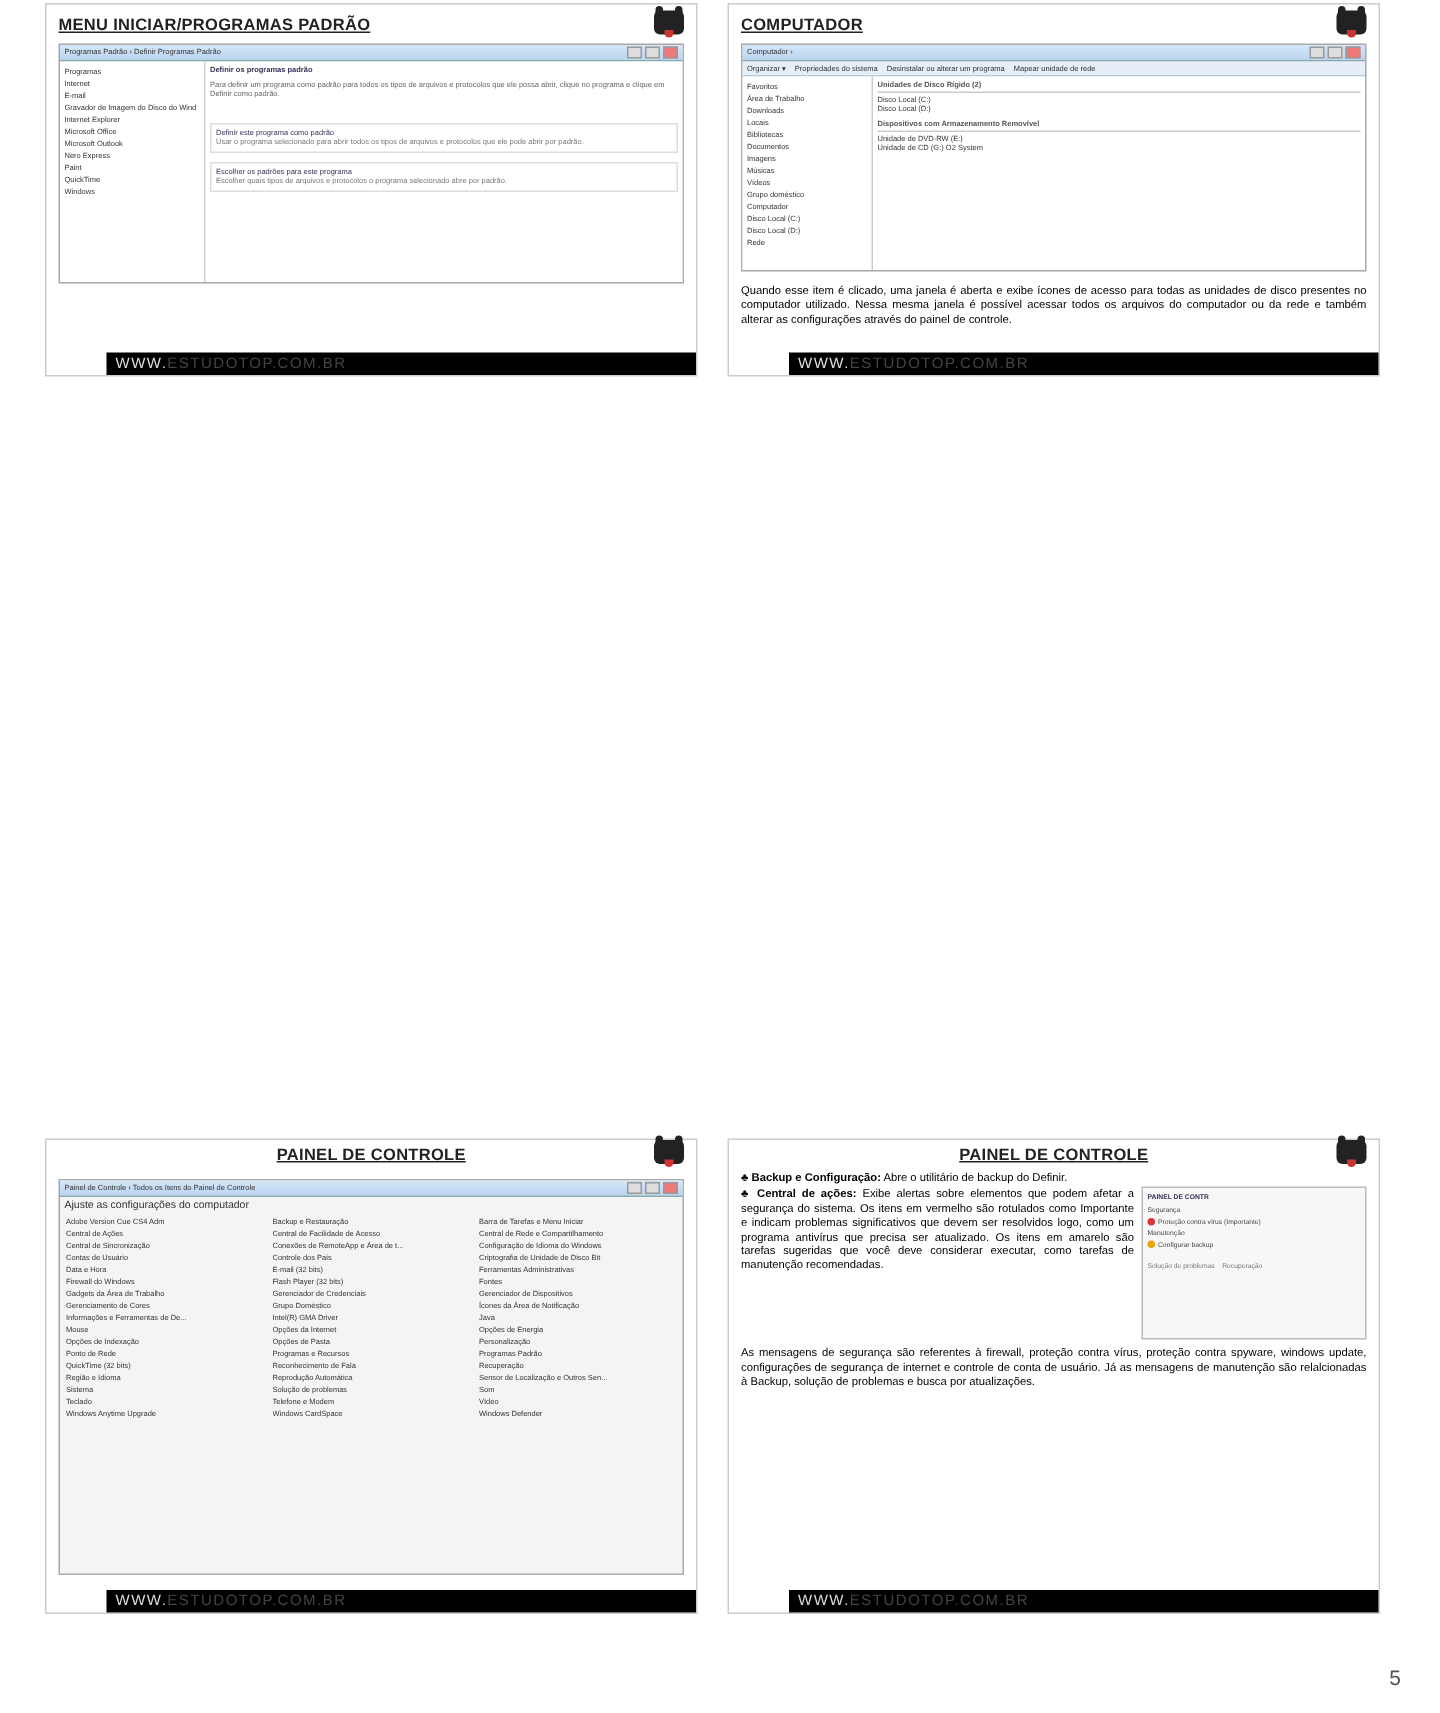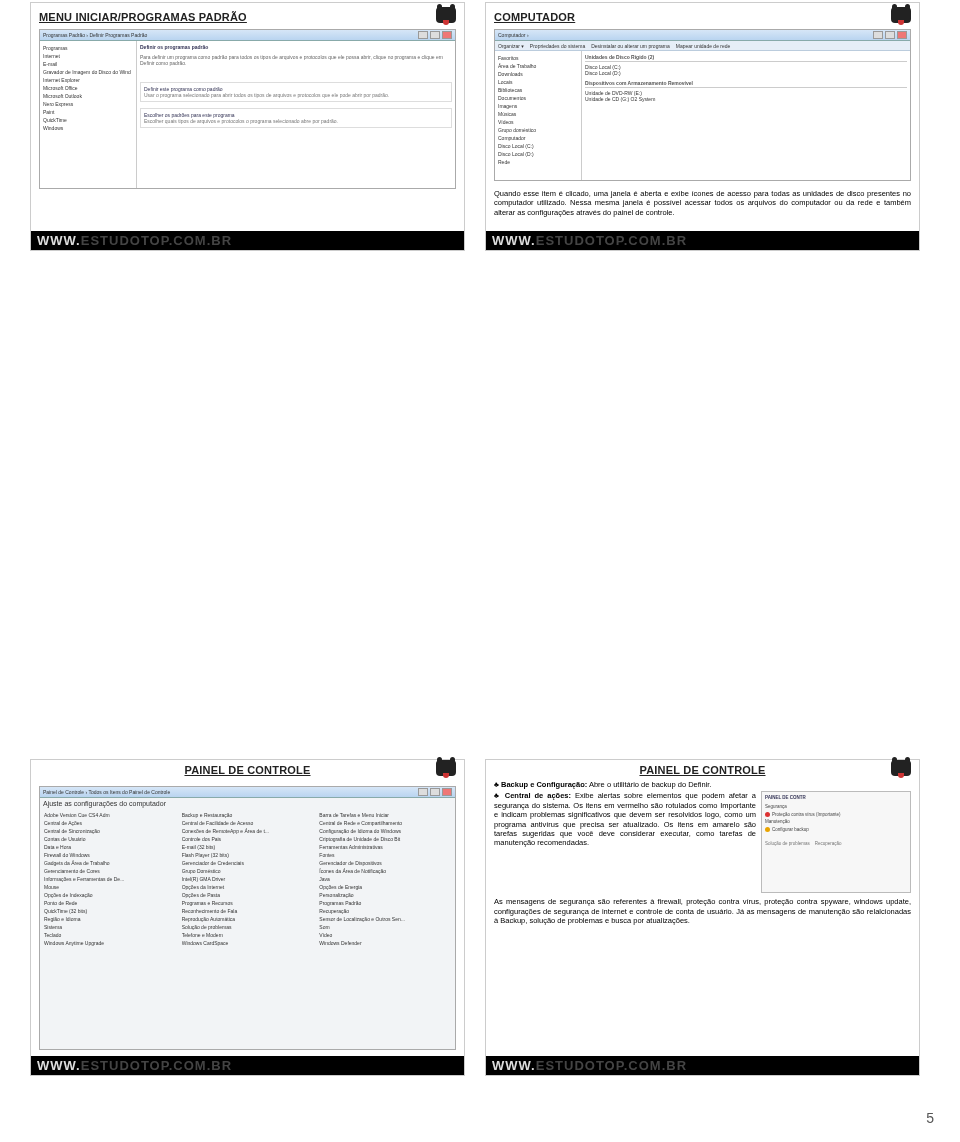--- a/index.html
+++ b/index.html
@@ -107,24 +107,25 @@
     font-size: 7.5px;
     line-height: 1.25;
     text-align: justify;
     padding: 2px 8px 0 8px;
   }
   .bullet strong { font-weight:bold; }
   .card-footer {
     margin-top: auto;
     background: #000;
     color: #ddd;
-    font-size: 13px;
-    font-weight: bold;
+    font-size: 10px;
+    font-weight: normal;
     letter-spacing: 1px;
     padding: 2px 6px;
+    margin-left: 40px;
   }
   .card-footer .faded { color:#444; }
   .page-num {
     position:absolute;
     right:26px;
     bottom:16px;
     font-size:14px;
     color:#555;
   }
   

